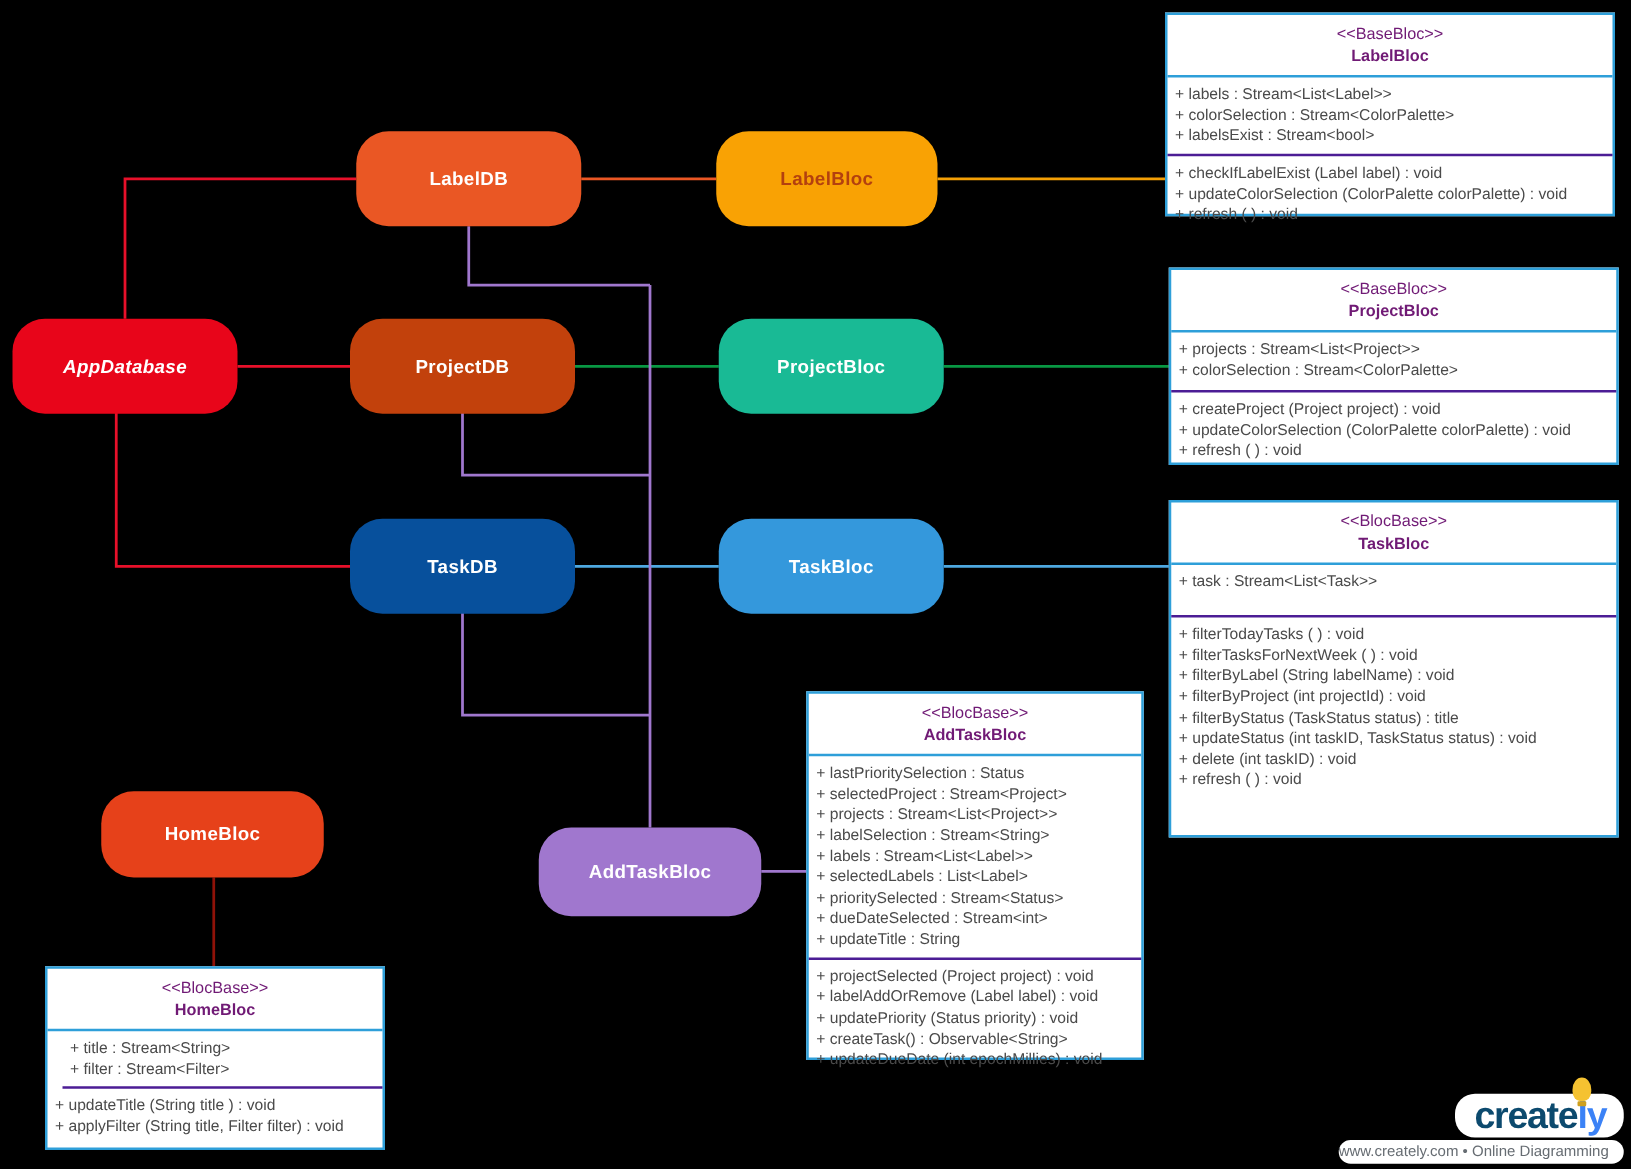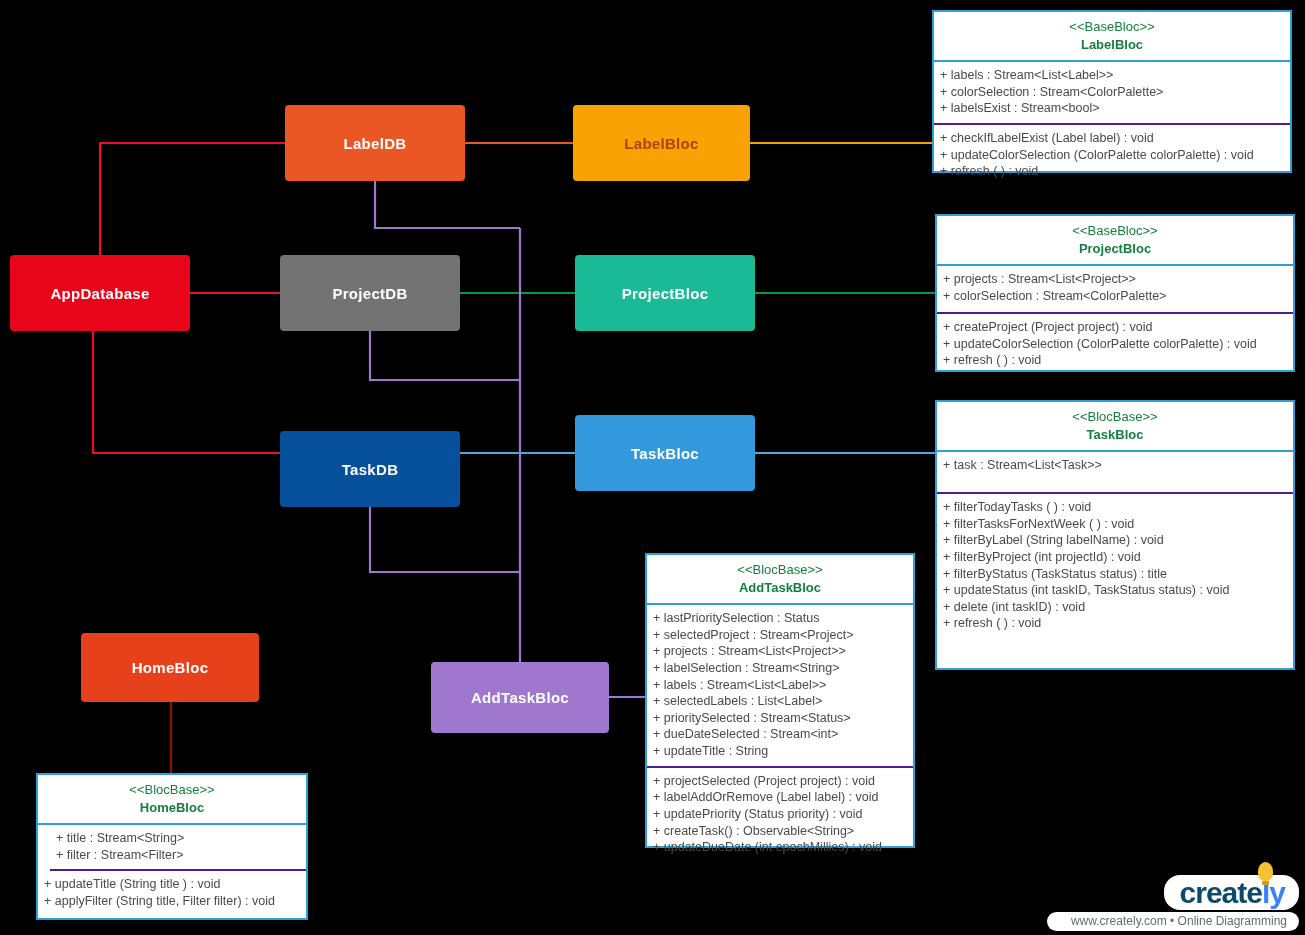--- a/index.html
+++ b/index.html
@@ -13,42 +13,42 @@
   }
   #stage { position:absolute; left:0; top:0; width:1305px; height:935px; }
 
   
   #wires { position:absolute; left:0; top:0; width:1305px; height:935px; }
 
   
   .node {
     position:absolute;
     display:flex; align-items:center; justify-content:center;
-    border-radius:4px;
+    border-radius:26px;
     font-weight:bold;
     font-size:15px;
     letter-spacing:0.3px;
     color:#ffffff;
     text-align:center;
     z-index:5;
   }
 
   
   .umlbox {
     position:absolute;
     background:#ffffff;
     border:2px solid #2e9fd9;
     z-index:6;
     display:flex; flex-direction:column;
   }
   .uml-head {
     text-align:center;
     padding:6px 4px 7px 4px;
     font-size:13px;
-    color:#15803d;
+    color:#701a75;
     line-height:1.35;
     border-bottom:2px solid #2e9fd9;
   }
   .uml-head .stereo { display:block; font-weight:normal; }
   .uml-head .cname  { display:block; font-weight:bold; }
   .uml-sec {
     padding:5px 6px 6px 6px;
     font-size:12.5px;
     color:#4a4a4a;
     line-height:1.33;
@@ -84,21 +84,21 @@
   }
   .wm-bulb:after {
     content:""; position:absolute; left:4px; bottom:-4px;
     width:7px; height:4px; background:#cfa01e; border-radius:1px;
   }
   .wm-sub {
     display:block;
     background:#ffffff;
     border-radius:10px;
     margin-top:2px;
-    padding:2px 12px 3px 24px;
+    padding:2px 12px 3px 0;
     font-size:12px;
     color:#666c72;
   }
 </style>
 </head>
 <body>
 
 <div id="stage">
 
   <svg id="wires" viewBox="0 0 1305 935" width="1305" height="935">
@@ -131,29 +131,29 @@
 
     <path d="M609 697 L645 697" fill="none" stroke="#a077ce" stroke-width="2.2"></path>
 
     <path d="M171 702 L171 773" fill="none" stroke="#8f1208" stroke-width="2.2"></path>
   </svg>
 
   <div class="node" style="left:285px; top:105px; width:180px; height:76px; background:#ea5724;">
     <span>LabelDB</span>
   </div>
 
-  <div class="node" style="left:10px; top:255px; width:180px; height:76px; background:#e8051a;">
+  <div class="node" style="left:10px; top:255px; width:180px; height:76px; background:#e8051a;font-style:italic;">
     <span>AppDatabase</span>
   </div>
 
-  <div class="node" style="left:280px; top:255px; width:180px; height:76px; background:#737373;">
+  <div class="node" style="left:280px; top:255px; width:180px; height:76px; background:#c2410c;">
     <span>ProjectDB</span>
   </div>
 
-  <div class="node" style="left:280px; top:415px; width:180px; height:76px; background:#07509c;margin-top:16px;">
+  <div class="node" style="left:280px; top:415px; width:180px; height:76px; background:#07509c;">
     <span>TaskDB</span>
   </div>
 
   <div class="node" style="left:573px; top:105px; width:177px; height:76px; background:#f9a204; color:#b3400f;">
     <span>LabelBloc</span>
   </div>
 
   <div class="node" style="left:575px; top:255px; width:180px; height:76px; background:#19ba95;">
     <span>ProjectBloc</span>
   </div>

